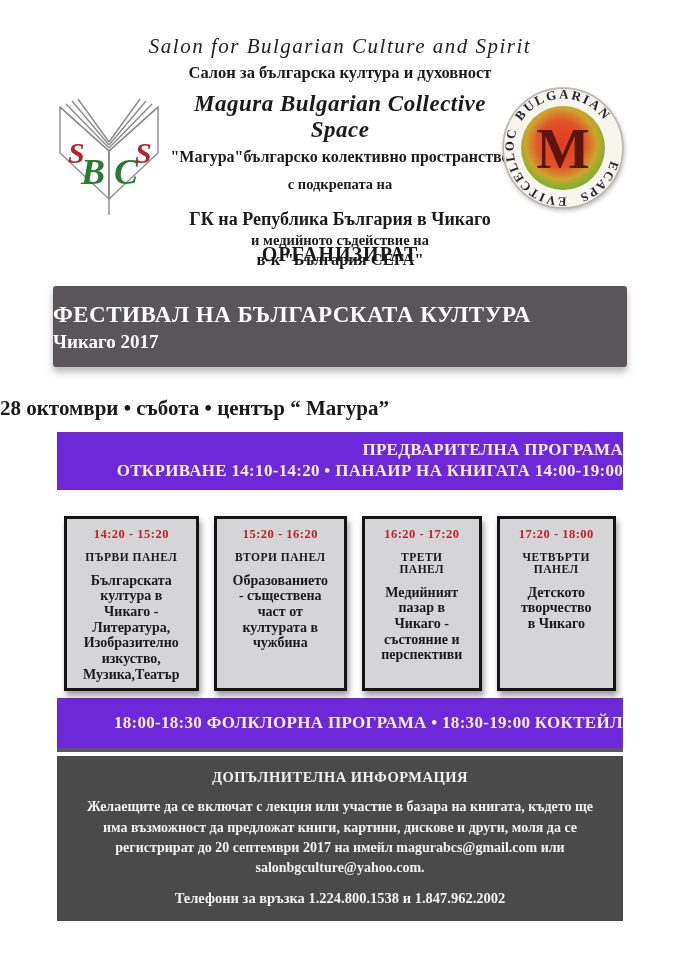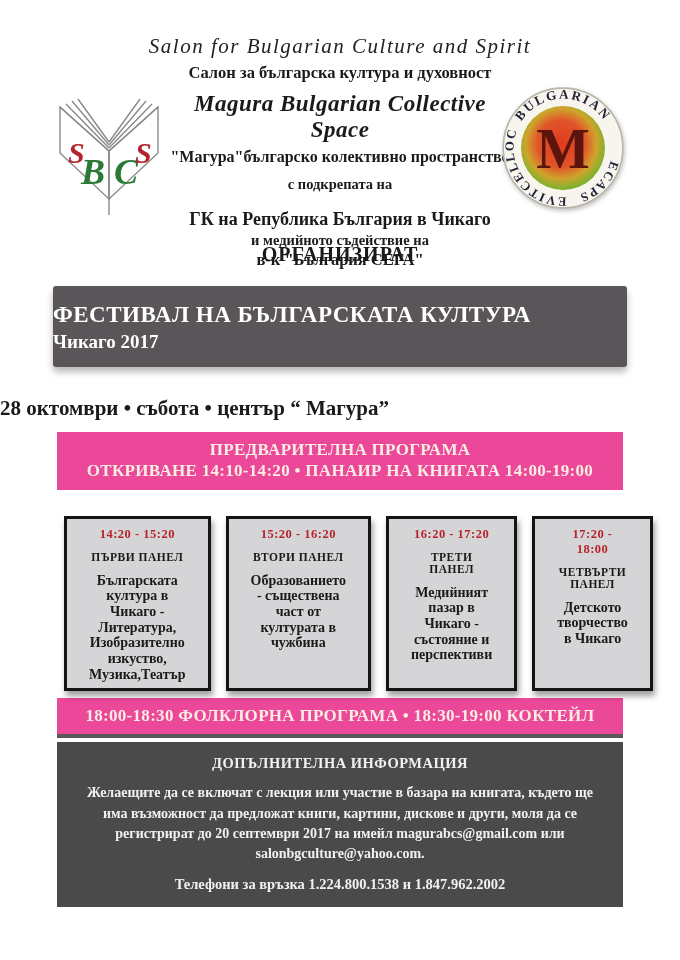--- a/index.html
+++ b/index.html
@@ -33,30 +33,30 @@
   .title-banner {
     margin: 20px 53px 0; background: #595559; color: #ffffff; text-align: left;
     padding: 16px 0 14px; border-radius: 3px; box-shadow: 0 5px 7px rgba(0,0,0,0.28);
   }
   .title-line1 { font-size: 23px; font-weight: bold; letter-spacing: 0.5px; }
   .title-line2 { font-size: 19px; font-weight: bold; margin-top: 3px; }
 
   .date-line { font-size: 21px; font-weight: bold; margin-top: 29px; }
 
   
-  .orange { background: #ec4899; color: #F9EDE2; margin: 0 57px; text-align: center; font-weight: bold; }
+  .orange { background: #6d28d9; color: #F9EDE2; margin: 0 57px; text-align: right; font-weight: bold; }
   .program { margin-top: 11px; padding: 7px 0 8px; }
   .program-line { font-size: 17px; letter-spacing: 0.3px; line-height: 1.25; }
-  .evening { margin-top: 7px; padding: 8px 0; font-size: 17px; letter-spacing: 0.3px; box-shadow: 0 4px 0 rgba(72,70,74,0.9); }
+  .evening { margin-top: 7px; padding: 15px 0; font-size: 17px; letter-spacing: 0.3px; box-shadow: 0 4px 0 rgba(72,70,74,0.9); }
 
   
   .cards { display: flex; gap: 15px; margin: 26px 64px 0; }
   .card {
     flex: 1; background: #D5D4D6; border: 3px solid #141414; text-align: center;
-    padding: 8px 22px 6px; box-shadow: 2px 5px 6px rgba(0,0,0,0.38);
+    padding: 8px 16px 6px; box-shadow: 2px 5px 6px rgba(0,0,0,0.38);
   }
   .card-time  { color: #B8242D; font-weight: bold; font-size: 12.5px; letter-spacing: 0.5px; }
   .card-label { font-weight: bold; font-size: 11.5px; letter-spacing: 0.5px; margin-top: 9px; }
   .card-body  { font-weight: bold; font-size: 14px; line-height: 1.12; margin-top: 10px; }
 
   
   .info-box {
     margin: 8px 57px 0; background: #4B4A4B; color: #f1f1f1; text-align: center;
     padding: 13px 18px 14px;
   }

